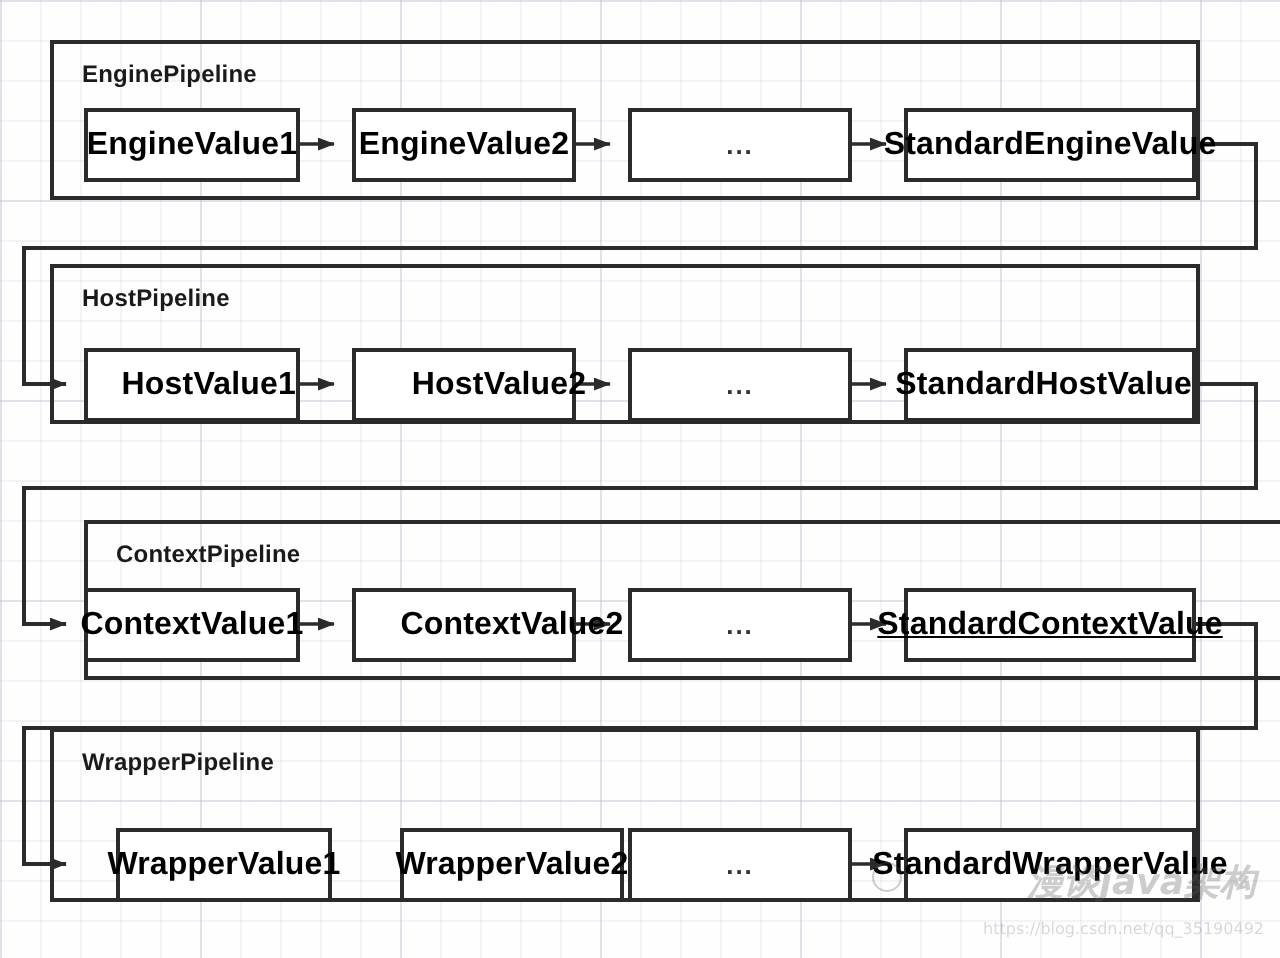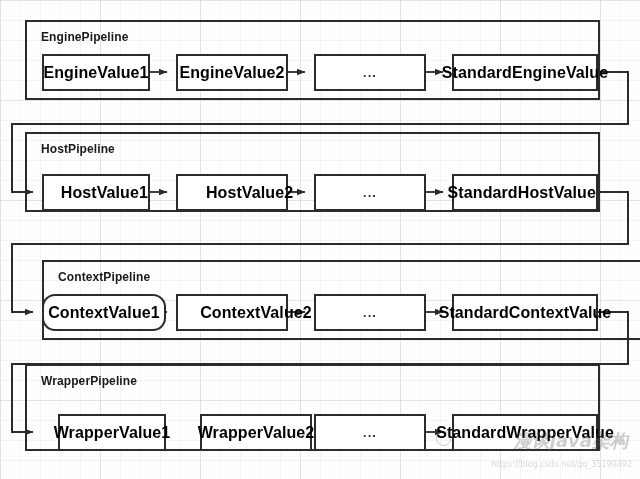--- a/index.html
+++ b/index.html
@@ -191,30 +191,30 @@
   <div class="node ellipsis" style="left:314px; top:174px; width:112px; height:37px;">
     <span>...</span>
   </div>
   <div class="node" style="left:452px; top:174px; width:146px; height:37px;justify-content:flex-end;">
     <span>StandardHostValue</span>
   </div>
 
   <div class="group" style="left:42px; top:260px; width:627px; height:80px;">
     <div class="grouptitle">ContextPipeline</div>
   </div>
-  <div class="node" style="left:42px; top:294px; width:124px; height:37px;border-radius:13px;">
+  <div class="node" style="left:42px; top:294px; width:108px; height:37px;">
     <span>ContextValue1</span>
   </div>
   <div class="node" style="left:176px; top:294px; width:112px; height:37px;padding-left:48px;">
     <span>ContextValue2</span>
   </div>
   <div class="node ellipsis" style="left:314px; top:294px; width:112px; height:37px;">
     <span>...</span>
   </div>
-  <div class="node" style="left:452px; top:294px; width:146px; height:37px;">
+  <div class="node" style="left:452px; top:294px; width:146px; height:37px;text-decoration:underline;">
     <span>StandardContextValue</span>
   </div>
 
   <div class="group" style="left:25px; top:364px; width:575px; height:87px;">
     <div class="grouptitle">WrapperPipeline</div>
   </div>
   <div class="node" style="left:42px; top:414px; width:108px; height:37px;margin-left:16px;">
     <span>WrapperValue1</span>
   </div>
   <div class="node" style="left:176px; top:414px; width:112px; height:37px;margin-left:24px;">

